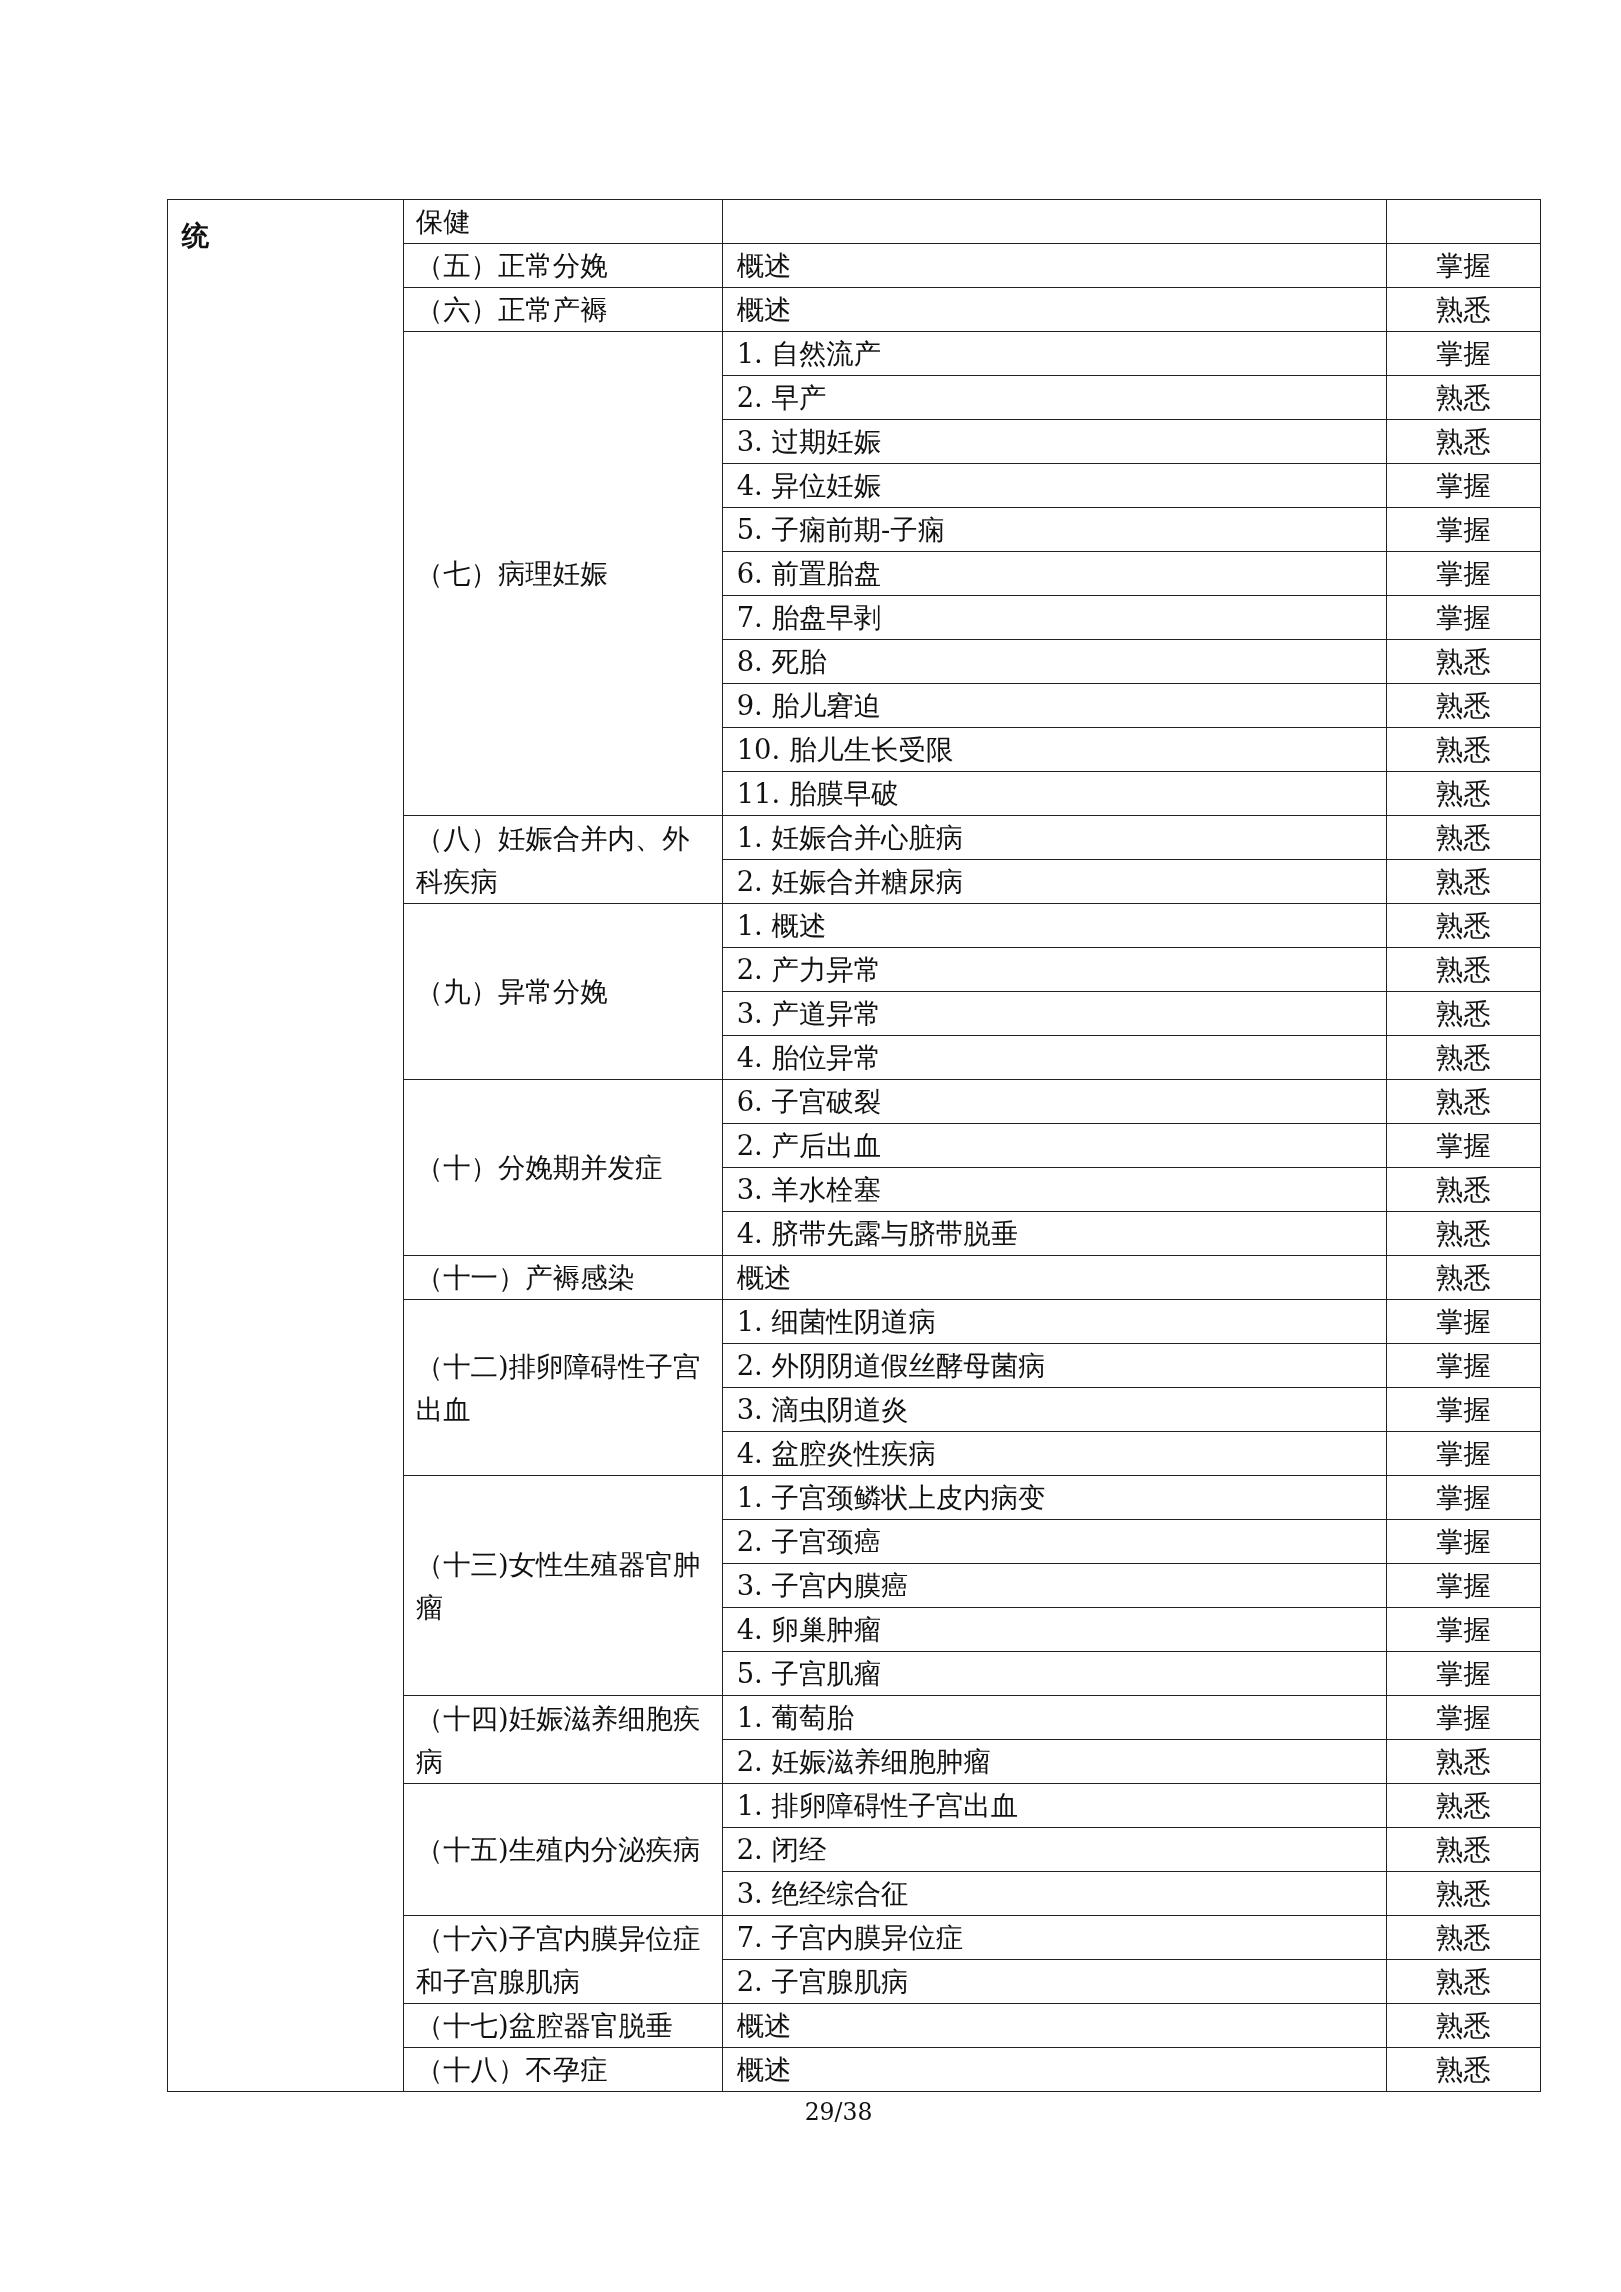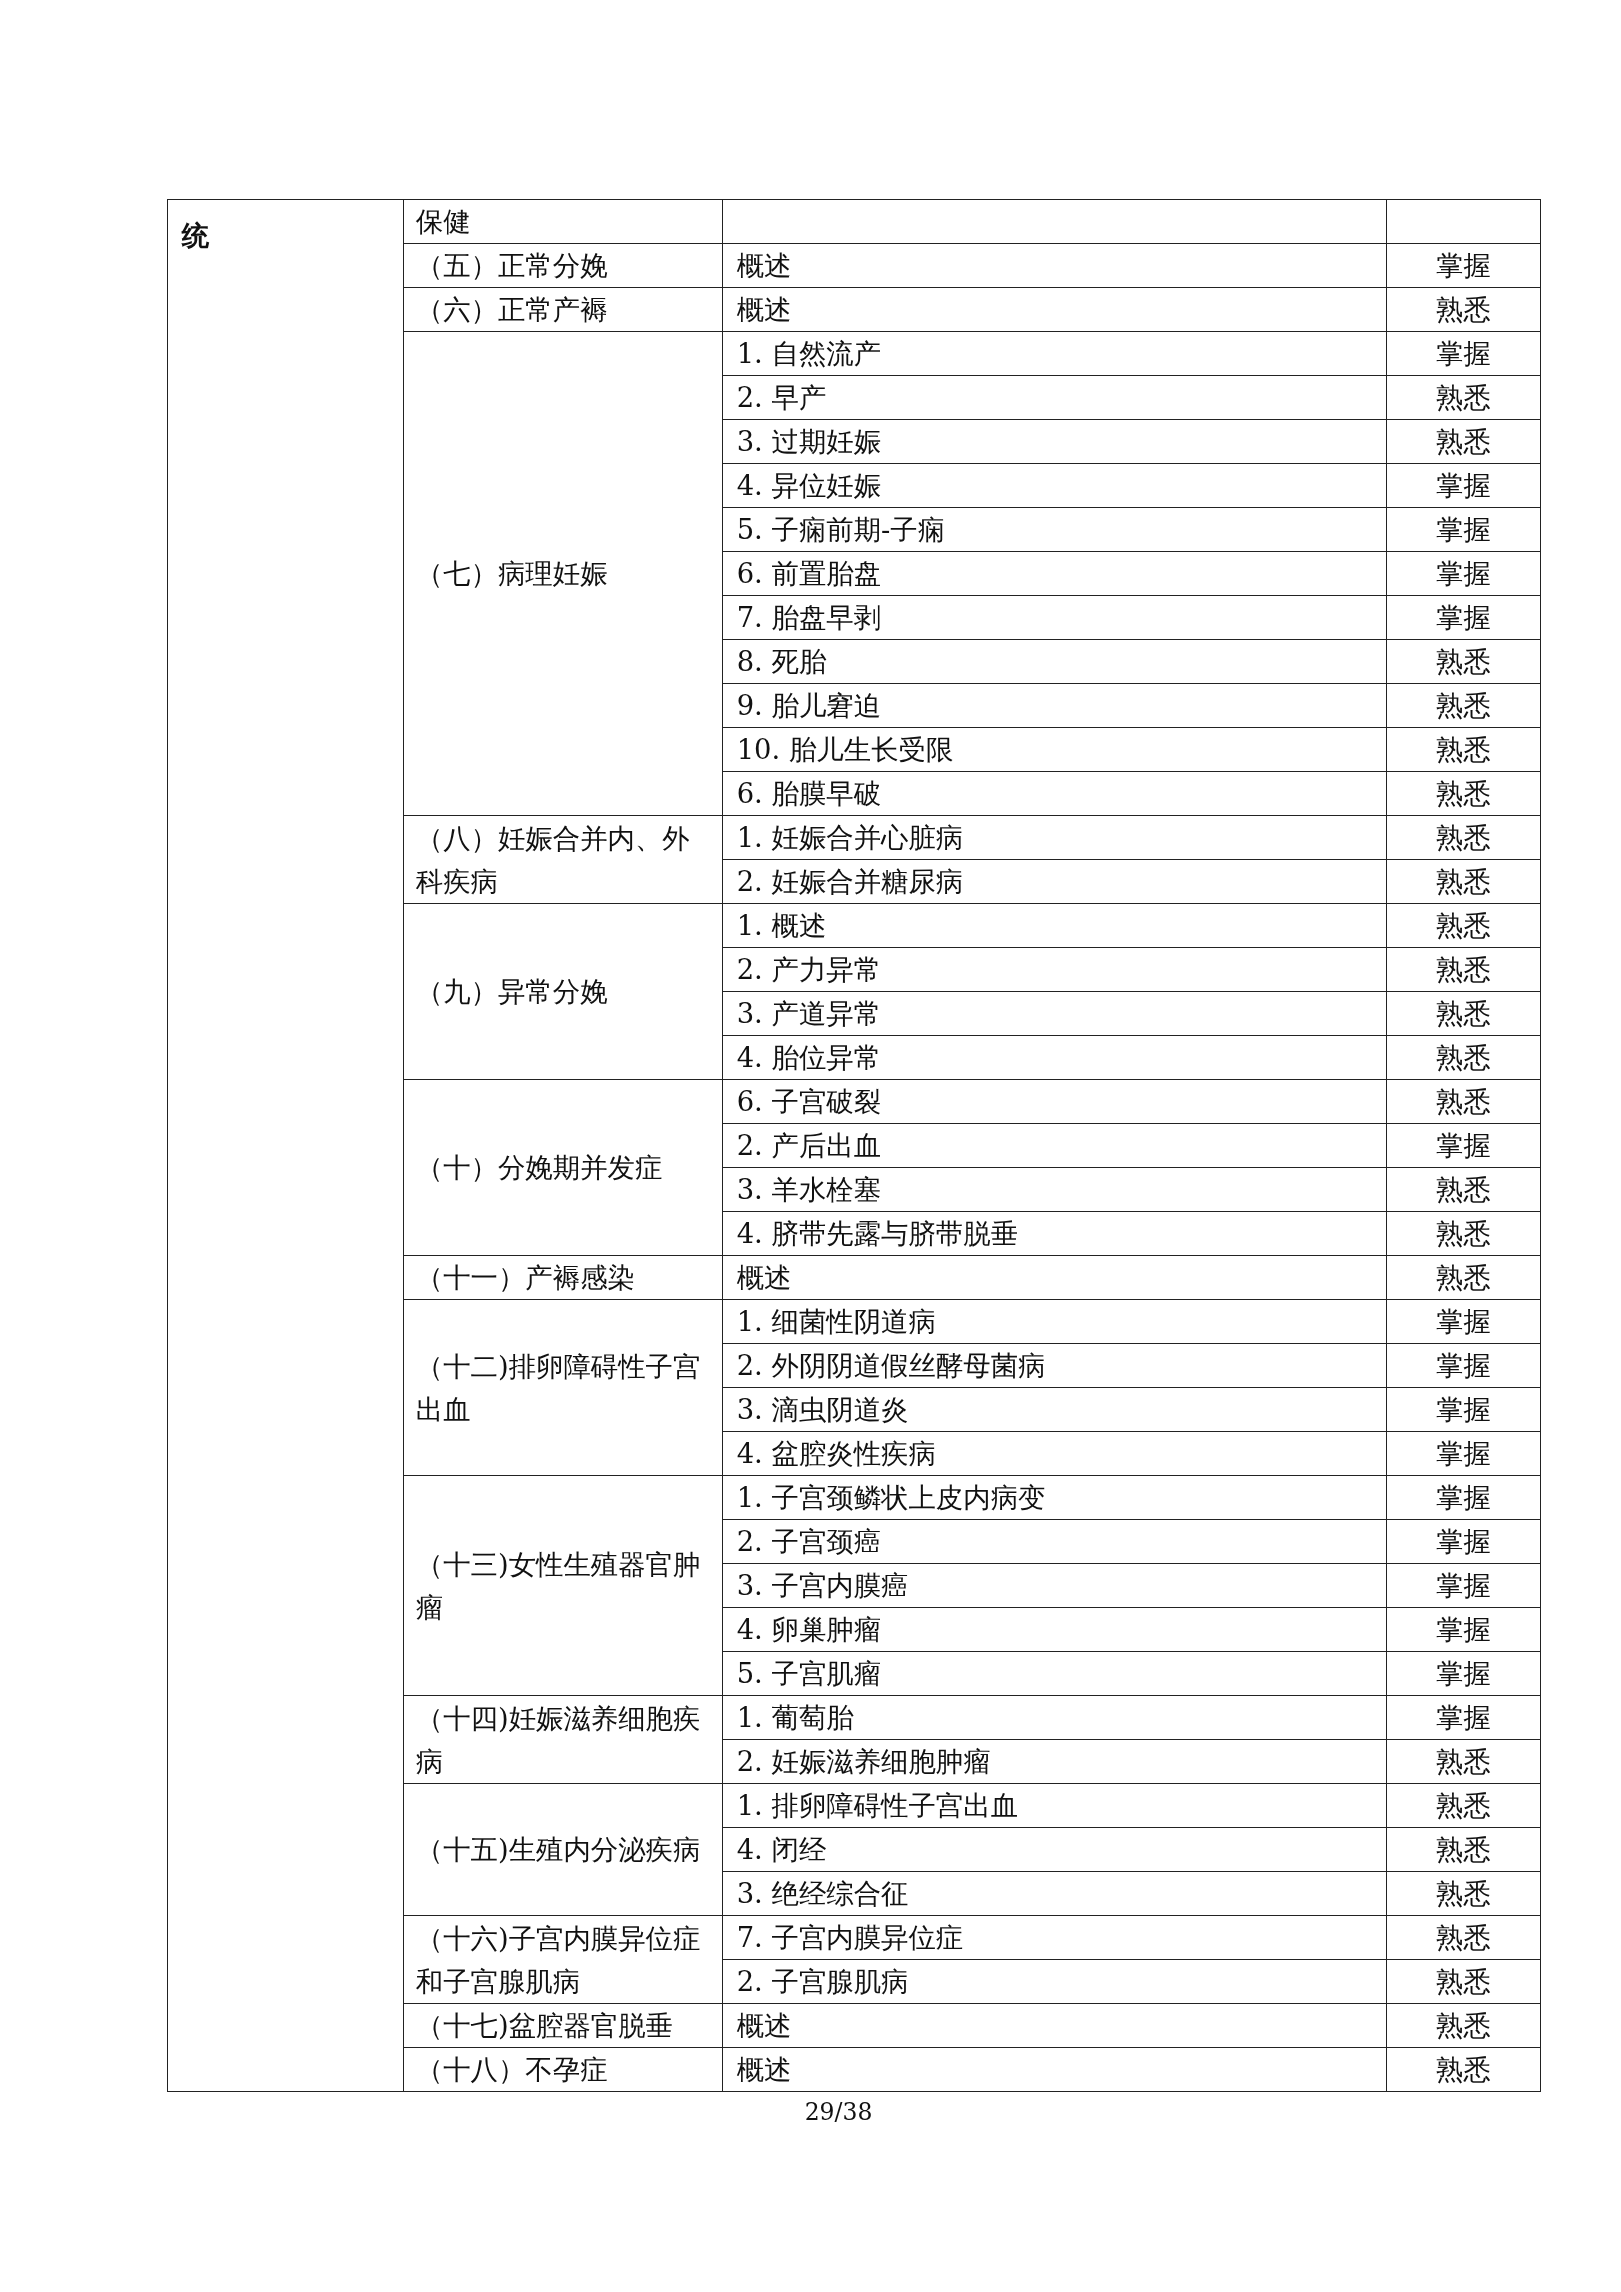--- a/index.html
+++ b/index.html
@@ -84,21 +84,21 @@
       </tr>
       <tr>
         <td class="col-content">9. 胎儿窘迫</td>
         <td class="col-level">熟悉</td>
       </tr>
       <tr>
         <td class="col-content">10. 胎儿生长受限</td>
         <td class="col-level">熟悉</td>
       </tr>
       <tr>
-        <td class="col-content">6. 胎膜早破</td>
+        <td class="col-content">11. 胎膜早破</td>
         <td class="col-level">熟悉</td>
       </tr>
       <tr>
         <td class="col-unit wrap" rowspan="2">（八）妊娠合并内、外科疾病</td>
         <td class="col-content">1. 妊娠合并心脏病</td>
         <td class="col-level">熟悉</td>
       </tr>
       <tr>
         <td class="col-content">2. 妊娠合并糖尿病</td>
         <td class="col-level">熟悉</td>
@@ -188,21 +188,21 @@
       <tr>
         <td class="col-content">2. 妊娠滋养细胞肿瘤</td>
         <td class="col-level">熟悉</td>
       </tr>
       <tr>
         <td class="col-unit wrap" rowspan="3">（十五)生殖内分泌疾病</td>
         <td class="col-content">1. 排卵障碍性子宫出血</td>
         <td class="col-level">熟悉</td>
       </tr>
       <tr>
-        <td class="col-content">4. 闭经</td>
+        <td class="col-content">2. 闭经</td>
         <td class="col-level">熟悉</td>
       </tr>
       <tr>
         <td class="col-content">3. 绝经综合征</td>
         <td class="col-level">熟悉</td>
       </tr>
       <tr>
         <td class="col-unit wrap" rowspan="2">（十六)子宫内膜异位症和子宫腺肌病</td>
         <td class="col-content">7. 子宫内膜异位症</td>
         <td class="col-level">熟悉</td>

